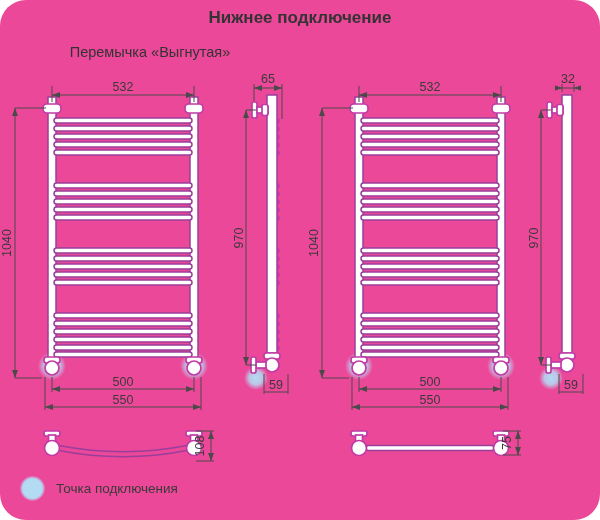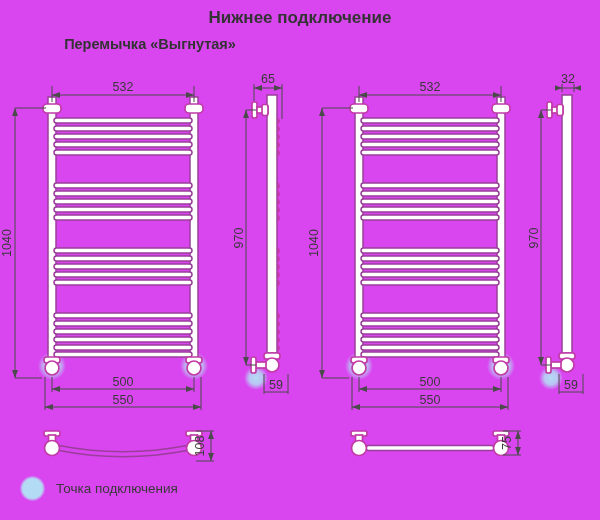--- a/index.html
+++ b/index.html
@@ -1,21 +1,21 @@
 <!DOCTYPE html>
 <html style="--tube: #9b3e9b; --fit: #c03ba6; --dim: #4a4a4a; --cp: #b4dbf4; --txt: #333333;"><head>
 <meta charset="utf-8">
 <style>
   html,body{margin:0;padding:0;background:#fff;}
-  .canvas{position:relative;width:600px;height:520px;background:#d946ef;overflow:hidden;
-          font-family:"Liberation Sans","DejaVu Sans",sans-serif;}
+  .canvas{position:relative;width:600px;height:520px;background:#ec4899;overflow:hidden;
+          font-family:"Liberation Sans","DejaVu Sans",sans-serif;border-radius:26px;}
   .canvas svg{position:absolute;left:0;top:0;}
   .title{position:absolute;top:8px;left:0;width:600px;text-align:center;
          font-size:17px;font-weight:bold;color:var(--txt,#333);}
-  .subtitle{position:absolute;top:36px;font-size:14.5px;font-weight:bold;color:var(--txt,#333);text-align:center;}
+  .subtitle{position:absolute;top:44px;font-size:14.5px;font-weight:normal;color:var(--txt,#333);text-align:center;}
   .subtitle-left{left:30px;width:240px;}
   .subtitle-right{left:330px;width:210px;}
   .legend{position:absolute;left:20px;top:476px;display:flex;align-items:center;text-align:right;}
   .legend-dot{width:25px;height:25px;border-radius:50%;
      background:radial-gradient(circle, var(--cp,#b4dbf4) 55%, rgba(180,219,244,0) 75%);}
   .legend-label{margin-left:11px;font-size:13.5px;color:#3a3a3a;}
   
   .tube{stroke:var(--tube,#9b3e9b);fill:#fff;stroke-width:1.5;}
   .tubeline{stroke:var(--tube,#9b3e9b);fill:none;stroke-width:1.5;}
   .fit{stroke:var(--fit,#c03ba6);fill:#fff;stroke-width:1.7;}

